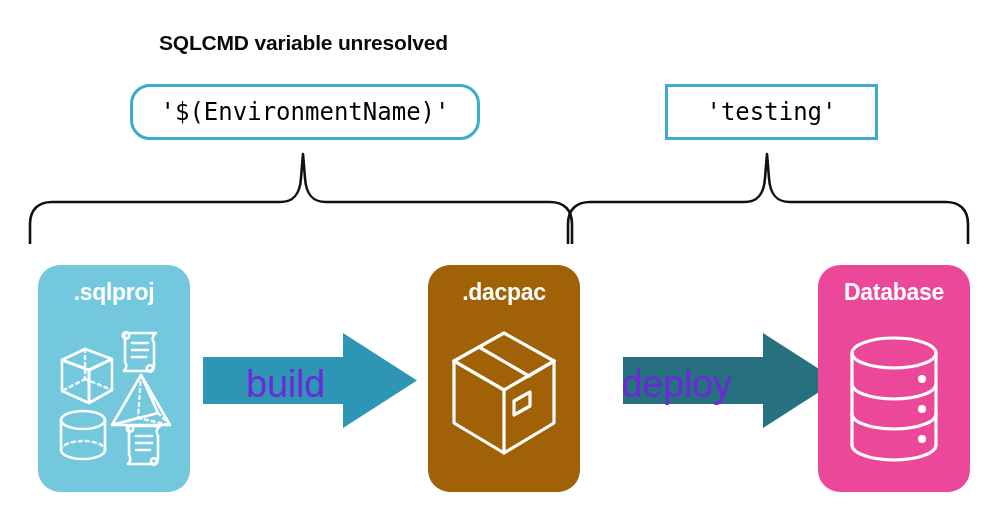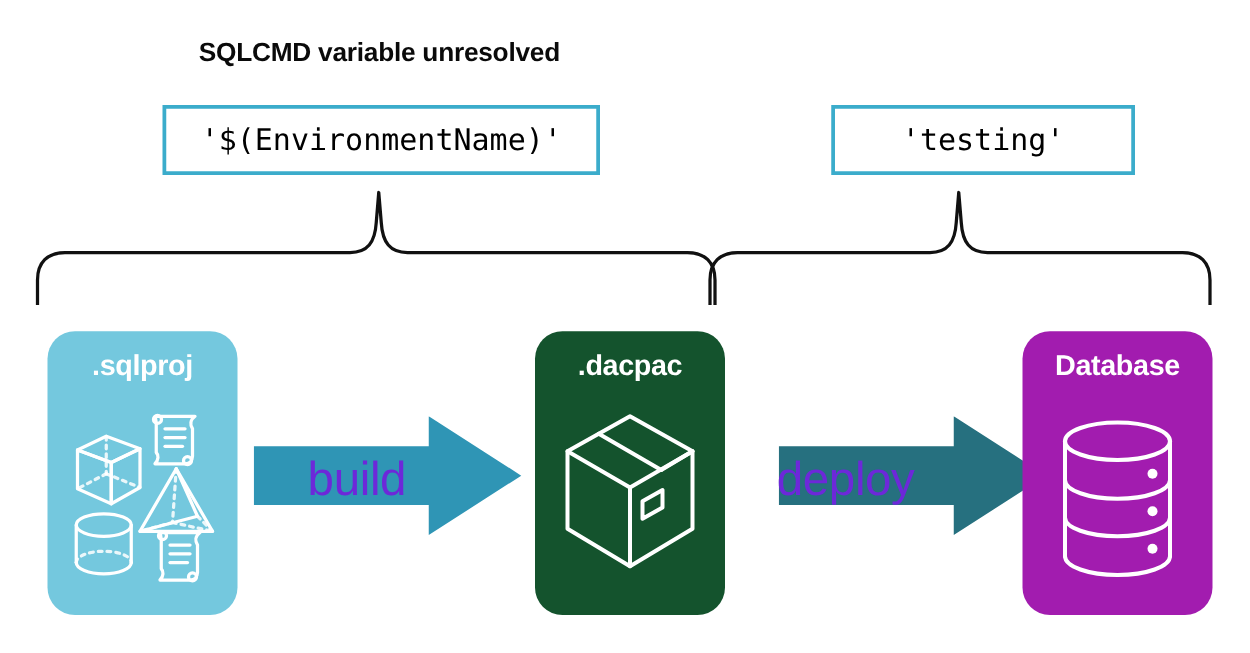--- a/index.html
+++ b/index.html
@@ -42,21 +42,21 @@
     background: #ffffff;
     font-family: "DejaVu Sans Mono", monospace;
     font-size: 24px;
     color: #000000;
     display: flex;
     align-items: center;
     justify-content: center;
     letter-spacing: 0px;
   }
   #code-left  { left: 130px; top: 84px;  width: 350px; height: 56px; }
-  #code-right { left: 665px; top: 84px;  width: 243px; height: 56px; }
+  #code-right { left: 665px; top: 84px;  width: 213px; height: 56px; }
 
   
   .brace { position: absolute; top: 152px; }
   #brace-left  { left: 28px;  }
   #brace-right { left: 566px; }
 
   
   .pbox {
     position: absolute;
     top: 265px;
@@ -107,21 +107,21 @@
   }
 </style>
 </head>
 <body>
 
 <div id="canvas">
 
   <div class="section-title" id="title-left">SQLCMD variable unresolved</div>
 
 
-  <div class="code-box" id="code-left" style="border-color: rgb(59, 172, 203);">'$(EnvironmentName)'</div>
+  <div class="code-box" id="code-left" style="border-color: rgb(59, 172, 203); border-radius: 20px;">'$(EnvironmentName)'</div>
 
   <div class="code-box" id="code-right" style="border-color: rgb(59, 172, 203);">'testing'</div>
 
   <div class="brace" id="brace-left">
     <svg width="546" height="92" viewBox="0 0 546 92" fill="none">
       <path d="M2 92 L2 72 C2 58 10 50 24 50 L252 50 C266 50 272 42 273 26 L275 2
                L277 26 C278 42 284 50 298 50 L522 50 C536 50 544 58 544 72 L544 92" stroke="#111111" stroke-width="2.6" fill="none" stroke-linecap="round" stroke-linejoin="round"></path>
     </svg>
   </div>
 
@@ -188,21 +188,21 @@
     </svg>
   </div>
 
   <div class="arrow-wrap" id="arrow-build">
     <svg width="216" height="95" viewBox="0 0 216 95">
       <polygon points="0,24 140,24 140,0 214,47.5 140,95 140,71 0,71" fill="#2F95B5"></polygon>
     </svg>
     <div class="arrow-label">build</div>
   </div>
 
-  <div class="pbox" id="box-dacpac" style="background: #14532d;">
+  <div class="pbox" id="box-dacpac" style="background: #a16207;">
     <div class="pbox-label">.dacpac</div>
     <svg class="pbox-art" viewBox="0 0 152 175" fill="none">
       <g stroke="#ffffff" stroke-width="3.2" fill="none" stroke-linecap="round" stroke-linejoin="round">
 
         <path d="M26 48 L76 20 L126 48 L126 110 L76 140 L26 110 Z"></path>
 
         <path d="M26 48 L76 77 L126 48"></path>
         <path d="M76 77 L76 140"></path>
 
         <path d="M51 34 L101 63"></path>
@@ -213,21 +213,21 @@
     </svg>
   </div>
 
   <div class="arrow-wrap" id="arrow-deploy">
     <svg width="216" height="95" viewBox="0 0 216 95">
       <polygon points="0,24 140,24 140,0 214,47.5 140,95 140,71 0,71" fill="#26707F"></polygon>
     </svg>
     <div class="arrow-label">deploy</div>
   </div>
 
-  <div class="pbox" id="box-database" style="background: #a21caf;">
+  <div class="pbox" id="box-database" style="background: #ec4899;">
     <div class="pbox-label">Database</div>
     <svg class="pbox-art" viewBox="0 0 152 175" fill="none">
       <g stroke="#ffffff" stroke-width="3.2" fill="none" stroke-linecap="round" stroke-linejoin="round">
         <ellipse cx="76" cy="40" rx="42" ry="15"></ellipse>
         <path d="M34 40 L34 132"></path>
         <path d="M118 40 L118 132"></path>
         <path d="M34 132 A42 15 0 0 0 118 132"></path>
         <path d="M34 71 A42 15 0 0 0 118 71"></path>
         <path d="M34 101 A42 15 0 0 0 118 101"></path>
       </g>

